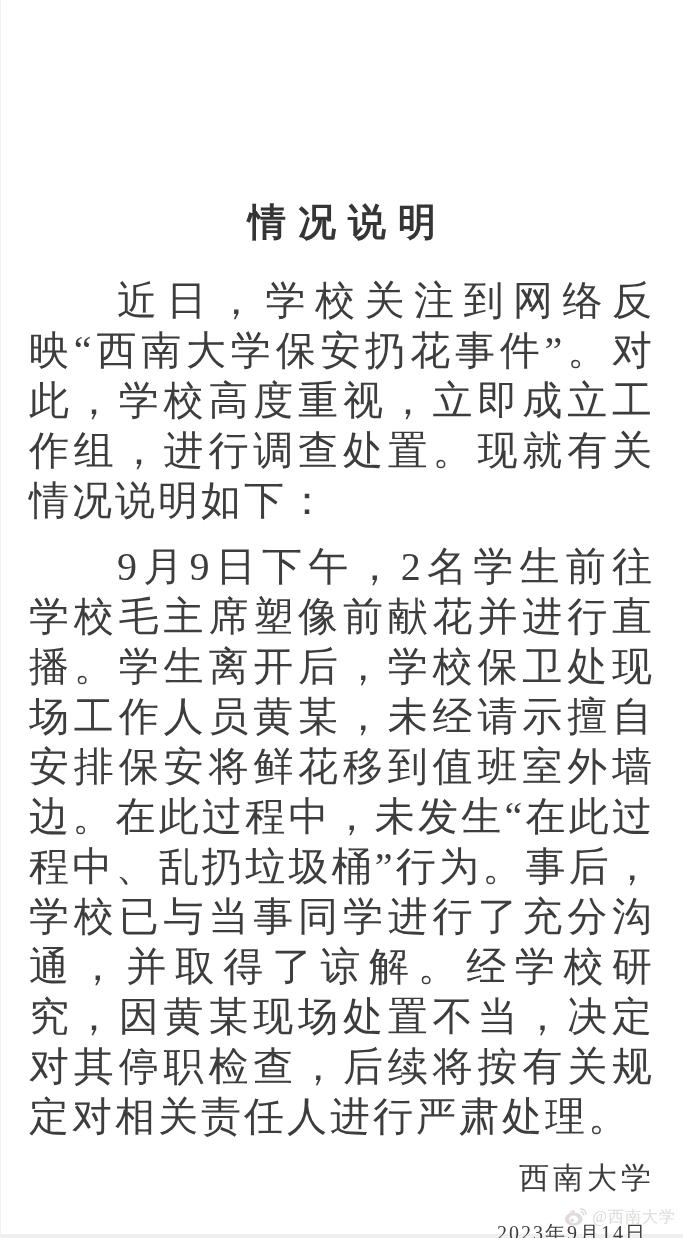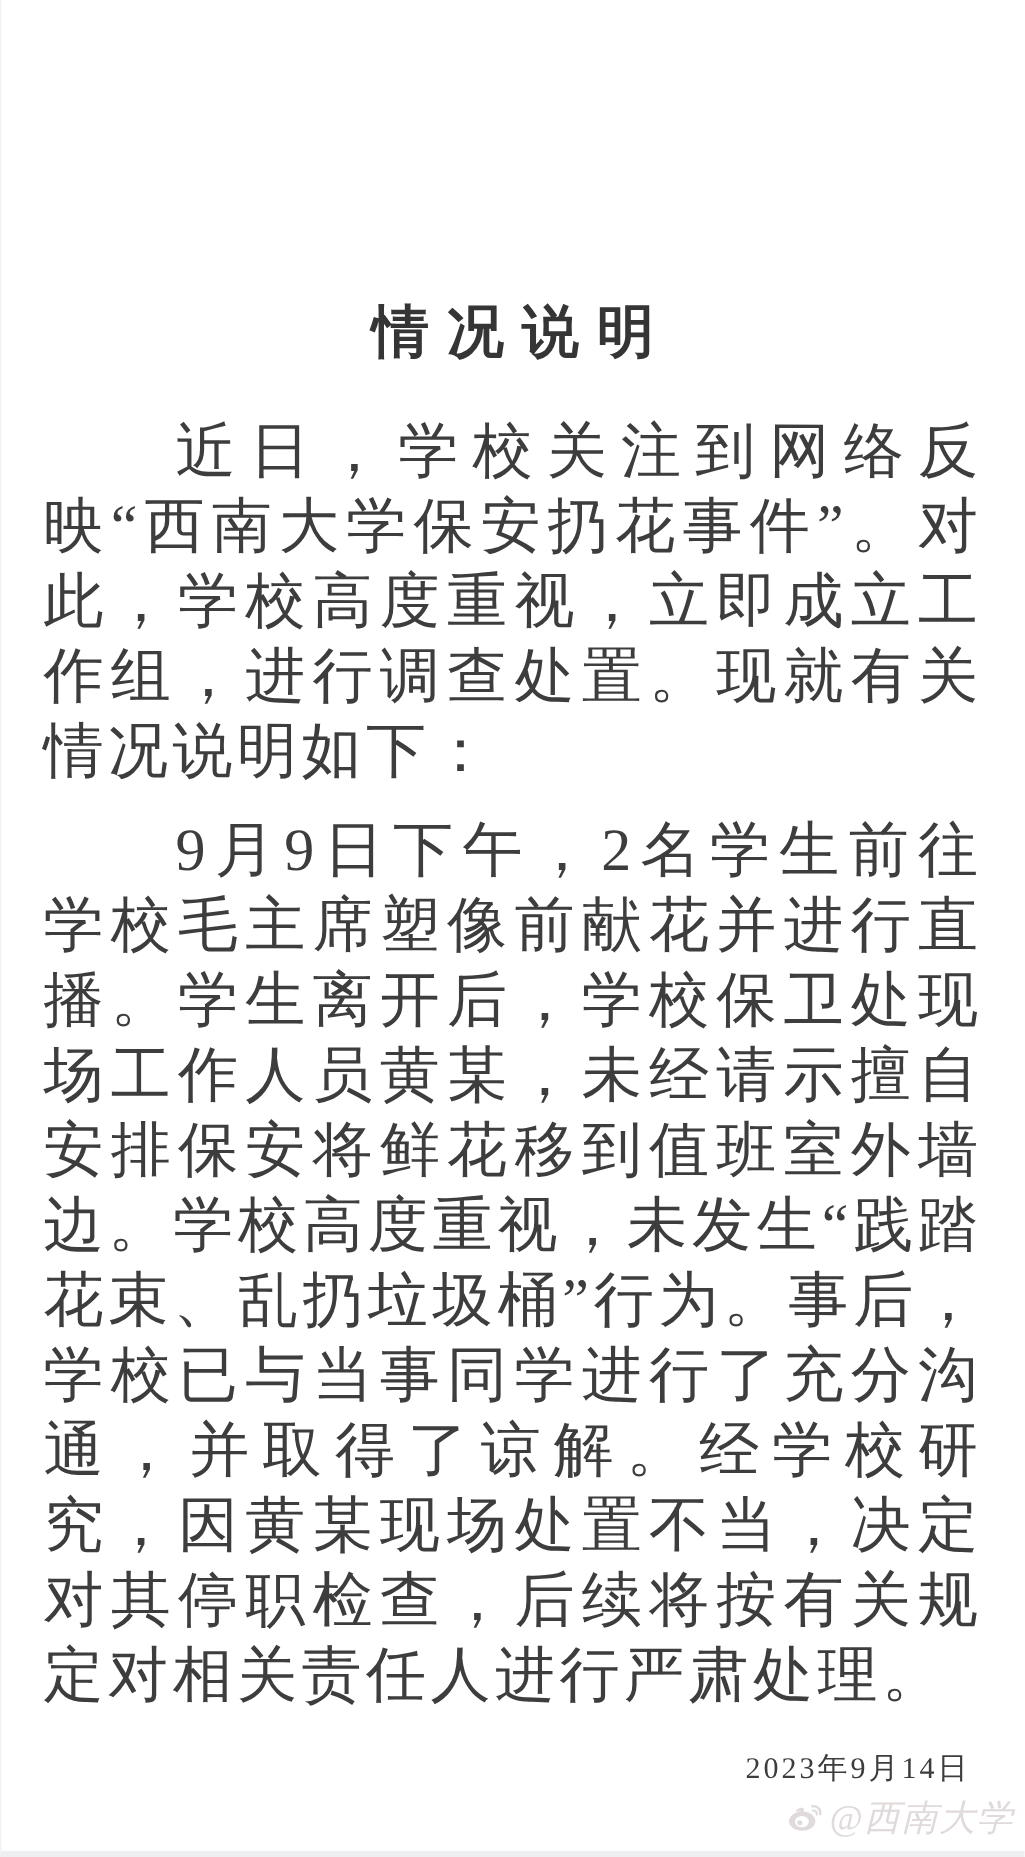--- a/index.html
+++ b/index.html
@@ -56,39 +56,39 @@
     padding-right: 8px;
     color: #3d3d3d;
   }
   .watermark {
     position: absolute;
     right: 7px; bottom: 6px;
     display: flex;
     align-items: center;
     gap: 3px;
     color: #e0dbda;
-    font-size: 24px;
+    font-size: 16px;
     letter-spacing: 1px;
     user-select: none;
-    font-style: italic;
   }
   .watermark svg { display: block; }
 </style>
 </head>
 <body>
 
 <div class="page">
 
   <h1 class="doc-title">情况说明</h1>
 
   <div class="doc-body">
     <p>近日，学校关注到网络反映“西南大学保安扔花事件”。对此，学校高度重视，立即成立工作组，进行调查处置。现就有关情况说明如下：</p>
-    <p>9月9日下午，2名学生前往学校毛主席塑像前献花并进行直播。学生离开后，学校保卫处现场工作人员黄某，未经请示擅自安排保安将鲜花移到值班室外墙边。学校高度重视，未发生“践踏花束、乱扔垃圾桶”行为。事后，学校已与当事同学进行了充分沟通，并取得了谅解。经学校研究，因黄某现场处置不当，决定对其停职检查，后续将按有关规定对相关责任人进行严肃处理。</p>
+    <p>9月9日下午，2名学生前往学校毛主席塑像前献花并进行直播。学生离开后，学校保卫处现场工作人员黄某，未经请示擅自安排保安将鲜花移到值班室外墙边。在此过程中，未发生“在此过程中、乱扔垃圾桶”行为。事后，学校已与当事同学进行了充分沟通，并取得了谅解。经学校研究，因黄某现场处置不当，决定对其停职检查，后续将按有关规定对相关责任人进行严肃处理。</p>
   </div>
 
+  <div class="signature">西南大学</div>
 
   <div class="doc-date">2023年9月14日</div>
 
   <div class="watermark">
     <span>
       <svg width="26" height="22" viewBox="0 0 26 22" fill="none">
         <path d="M10.2 6.6c-4.6.4-8.2 3.2-8.2 6.6 0 3.6 4 6.3 8.8 6.3s8.8-2.7 8.8-6.3c0-3.3-3.4-6.1-7.8-6.5 0 0 .5-1.5-.4-2.2-.9-.7-2.6-.2-3.8.7-.8.6-1.4 1.4-1.4 1.4z" fill="#e0dbda"></path>
         <ellipse cx="10.6" cy="13.4" rx="4.6" ry="3.8" fill="#ffffff"></ellipse>
         <circle cx="9.2" cy="14.2" r="1.7" fill="#e0dbda"></circle>
         <path d="M17.5 3.2c1.4-.3 3 .1 4.1 1.2 1.1 1.1 1.5 2.6 1.2 4" stroke="#e0dbda" stroke-width="1.6" stroke-linecap="round"></path>

